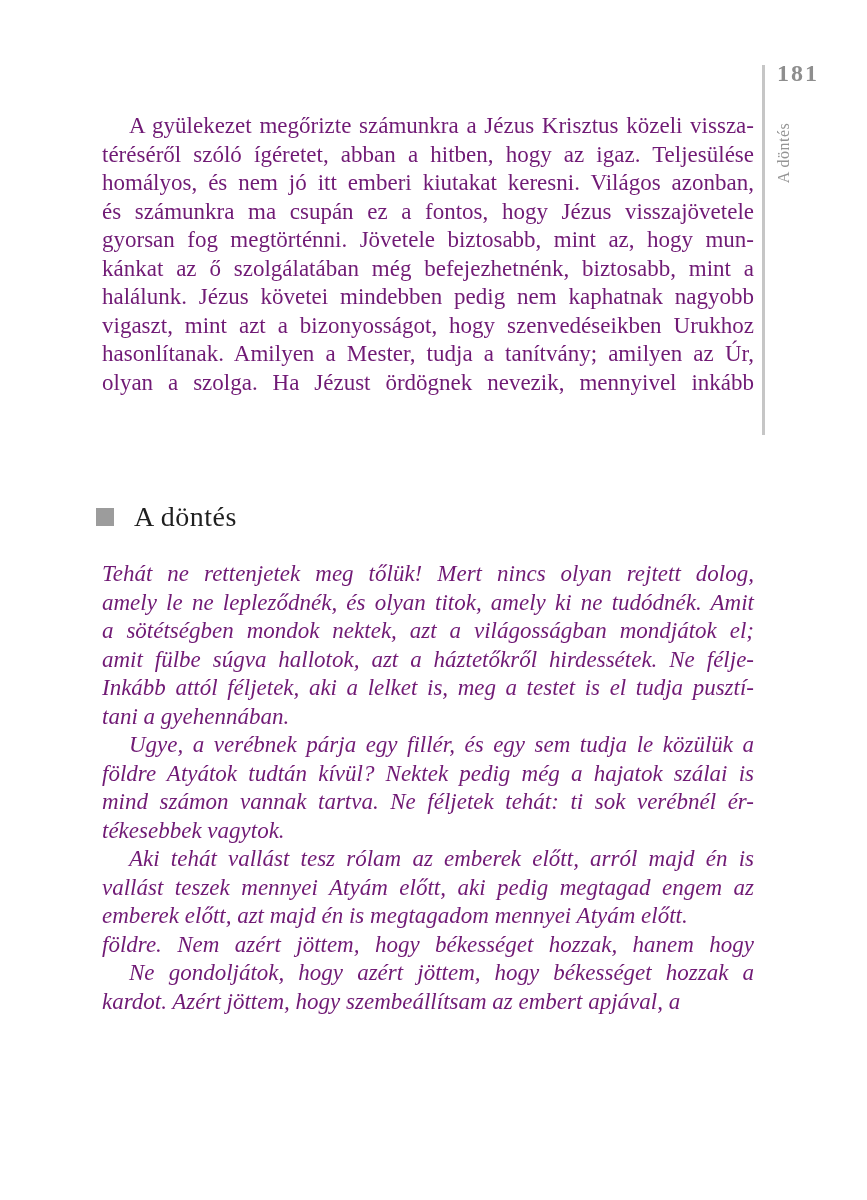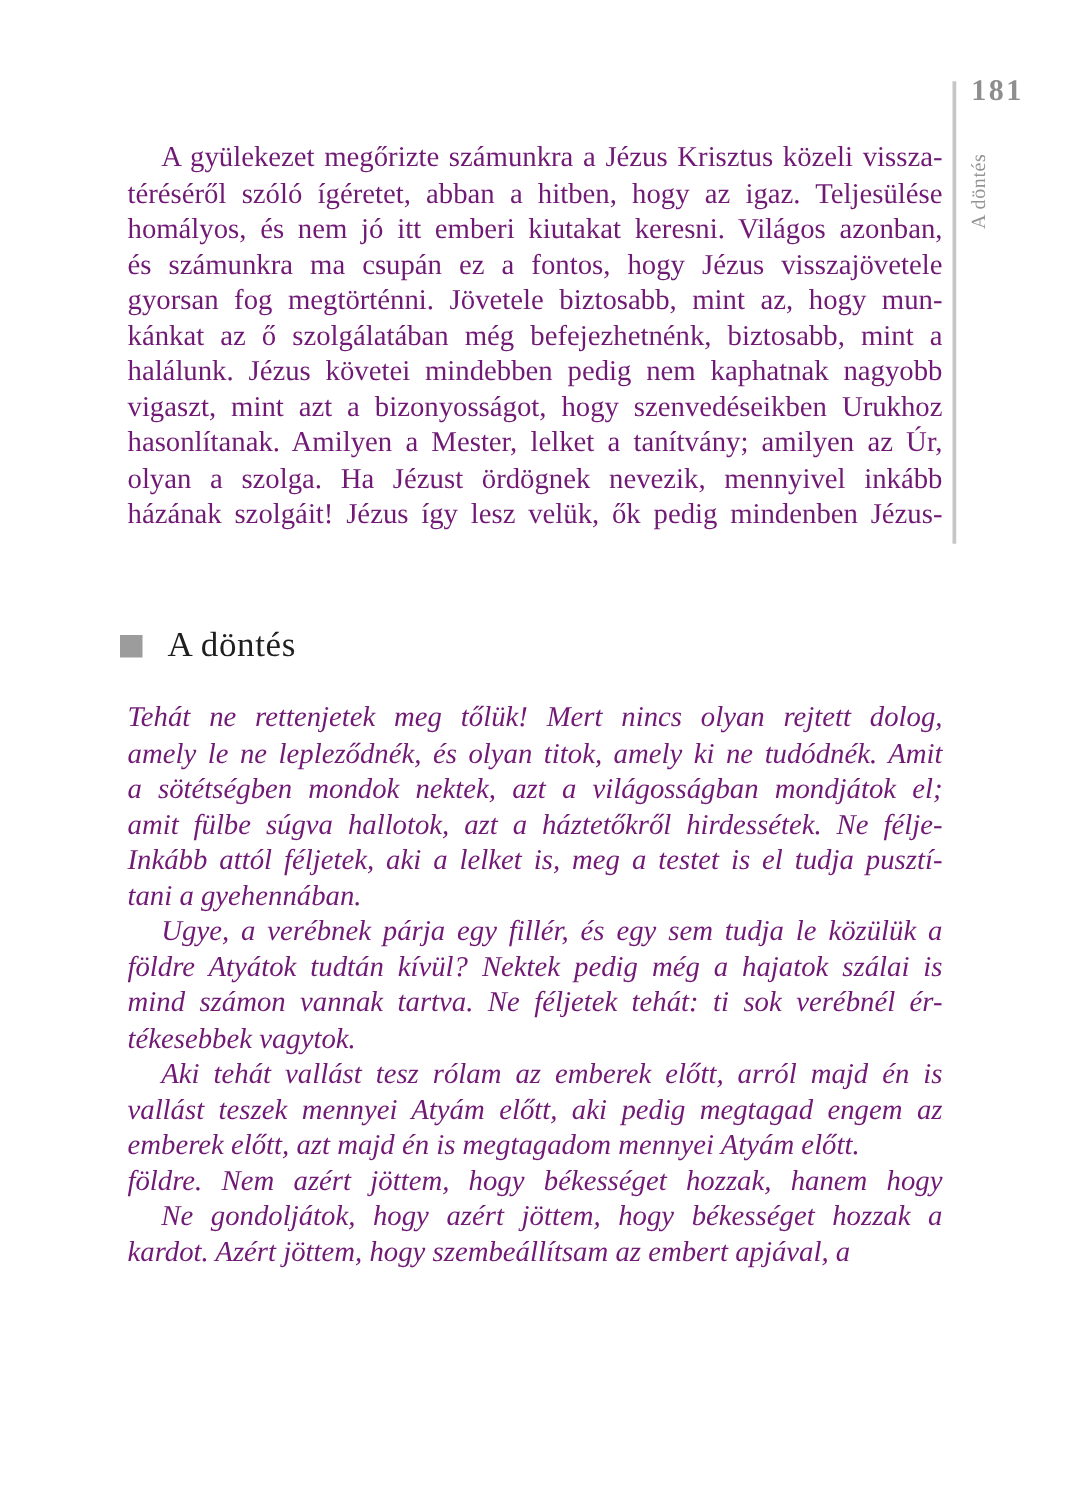--- a/index.html
+++ b/index.html
@@ -106,23 +106,22 @@
 
   <div class="textblock intro">
       <div class="line indent">A gyülekezet megőrizte számunkra a Jézus Krisztus közeli vissza-</div>
       <div class="line">téréséről szóló ígéretet, abban a hitben, hogy az igaz. Teljesülése</div>
       <div class="line">homályos, és nem jó itt emberi kiutakat keresni. Világos azonban,</div>
       <div class="line">és számunkra ma csupán ez a fontos, hogy Jézus visszajövetele</div>
       <div class="line">gyorsan fog megtörténni. Jövetele biztosabb, mint az, hogy mun-</div>
       <div class="line">kánkat az ő szolgálatában még befejezhetnénk, biztosabb, mint a</div>
       <div class="line">halálunk. Jézus követei mindebben pedig nem kaphatnak nagyobb</div>
       <div class="line">vigaszt, mint azt a bizonyosságot, hogy szenvedéseikben Urukhoz</div>
-      <div class="line">hasonlítanak. Amilyen a Mester, lelket a tanítvány; amilyen az Úr,</div>
+      <div class="line">hasonlítanak. Amilyen a Mester, tudja a tanítvány; amilyen az Úr,</div>
       <div class="line">olyan a szolga. Ha Jézust ördögnek nevezik, mennyivel inkább</div>
-      <div class="line">házának szolgáit! Jézus így lesz velük, ők pedig mindenben Jézus-</div>
     </div>
 
   <div class="heading-row">
     <span class="bullet" style="background: rgb(156, 156, 156);"></span>
     <h2 class="heading">A döntés</h2>
   </div>
 
   <div class="textblock quote">
     <div>
         <div class="line">Tehát ne rettenjetek meg tőlük! Mert nincs olyan rejtett dolog,</div>

